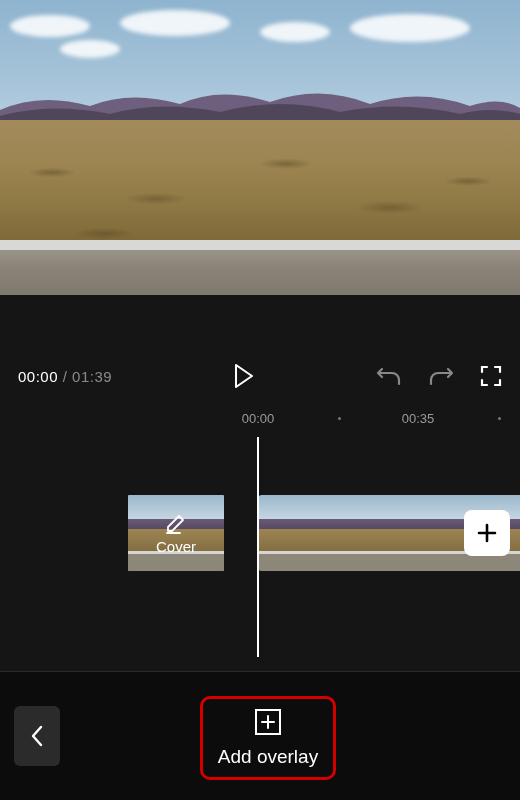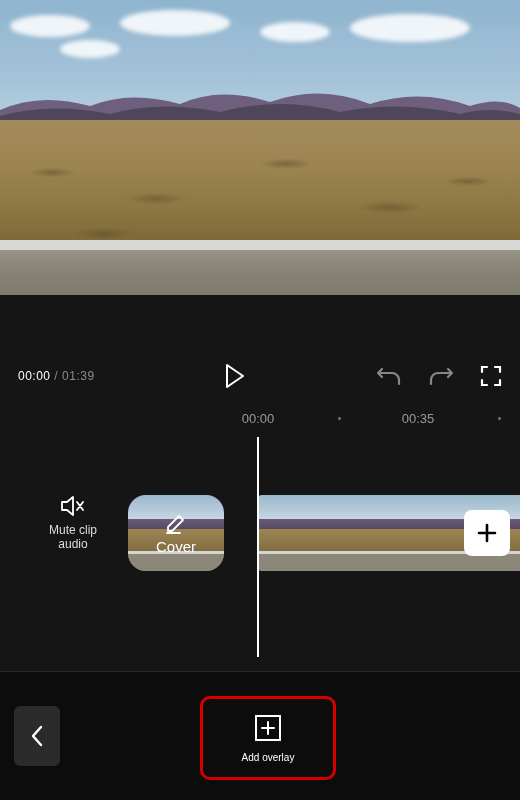--- a/index.html
+++ b/index.html
@@ -15,51 +15,51 @@
      radial-gradient(ellipse 45px 9px at 55% 25%,rgba(60,45,20,.35),transparent 60%),
      radial-gradient(ellipse 55px 11px at 75% 50%,rgba(60,45,20,.3),transparent 60%),
      radial-gradient(ellipse 40px 8px at 90% 35%,rgba(60,45,20,.35),transparent 60%),
      radial-gradient(ellipse 50px 10px at 20% 65%,rgba(60,45,20,.3),transparent 60%),
      radial-gradient(ellipse 45px 9px at 60% 75%,rgba(60,45,20,.35),transparent 60%);}
   .road{position:absolute;left:0;width:100%;top:240px;height:55px;}
   .road .barrier{height:10px;background:#d8d8d6;}
   .road .asphalt{height:45px;background:linear-gradient(to bottom,#9a9488 0%,#8a8377 40%,#7f7a6e 100%);}
   .gap{height:52px;background:#151515;}
   .controls{height:58px;display:flex;align-items:center;padding:0 18px;background:#151515;}
-  .time{font-size:12px;letter-spacing:.5px;}
+  .time{font-size:15px;letter-spacing:.5px;}
   .time .cur{color:#fff;}
   .time .sep,.time .dur{color:#8a8a8a;}
   .spacer{flex:1;}
   .play{width:42px;display:flex;justify-content:center;}
   .right-ctrls{display:flex;align-items:center;gap:26px;margin-left:auto;}
   .ico{display:flex;align-items:center;justify-content:center;}
   .ruler{height:32px;position:relative;background:#151515;font-size:13px;color:#9a9a9a;}
   .ruler .rl{position:absolute;top:6px;transform:translateX(-50%);}
   .ruler .dot{position:absolute;top:12px;width:3px;height:3px;border-radius:50%;background:#777;}
   .timeline{position:relative;height:235px;background:#151515;}
   .playhead{position:absolute;top:0px;left:257px;width:2px;height:220px;background:#fff;z-index:5;}
   .track-row{position:absolute;top:58px;left:0;width:520px;height:78px;}
   .mute{position:absolute;left:38px;top:0;width:70px;text-align:center;}
   .mute-ico{display:flex;justify-content:center;margin-bottom:6px;}
   .mute-lbl{font-size:12px;color:#ddd;line-height:14px;}
-  .cover{position:absolute;left:128px;top:0;width:96px;height:76px;border-radius:18px;overflow:hidden;background:#4c1d95;}
+  .cover{position:absolute;left:128px;top:0;width:96px;height:76px;border-radius:1px;overflow:hidden;background:#4c1d95;}
   .cover .thumb{position:absolute;inset:0;}
   .cover .ov{position:absolute;inset:0;display:flex;flex-direction:column;align-items:center;justify-content:center;gap:4px;}
   .cover .ov-lbl{font-size:15px;color:#fff;}
   .clips{position:absolute;left:258px;top:0;height:76px;width:262px;display:flex;border-radius:4px 0 0 4px;overflow:hidden;}
   .clip{flex:1;position:relative;}
   .add-clip{position:absolute;right:10px;top:15px;width:46px;height:46px;border-radius:8px;background:#fff;display:flex;align-items:center;justify-content:center;z-index:6;}
   .mini-sky{position:absolute;top:0;left:0;right:0;height:40%;background:linear-gradient(#9ab8cc,#d0dde6);}
   .mini-mtn{position:absolute;top:32%;left:0;right:0;height:18%;background:linear-gradient(#6b5a7a,#4d4458);}
   .mini-grd{position:absolute;top:45%;left:0;right:0;bottom:0;background:linear-gradient(#9d8452,#6b5a34);}
   .mini-road{position:absolute;bottom:0;left:0;right:0;height:22%;background:#8d877a;border-top:3px solid #d5d5d3;}
   .bottom{position:absolute;bottom:0;left:0;width:520px;height:128px;background:#0c0c0c;border-top:1px solid #2a2a2a;}
   .back{position:absolute;left:14px;top:34px;width:46px;height:60px;border-radius:6px;background:#2b2b2b;display:flex;align-items:center;justify-content:center;}
   .add-overlay{position:absolute;left:200px;top:24px;width:130px;height:78px;border:3px solid #d40000;border-radius:10px;display:flex;flex-direction:column;align-items:center;justify-content:center;gap:10px;}
-  .ao-lbl{font-size:10px;color:#fff;}
+  .ao-lbl{font-size:19px;color:#fff;}
   svg{display:block;}
 </style>
 </head>
 <body>
 
 <div class="preview">
   <div class="sky"></div>
   <div class="clouds">
     <div class="cloud" style="left:10px;top:5px;width:80px;height:22px;"></div>
     <div class="cloud" style="left:120px;top:0px;width:110px;height:26px;"></div>
@@ -119,30 +119,20 @@
   <span class="dot" style="left:338px;"></span>
   <span class="rl" style="left:418px;">00:35</span>
   <span class="dot" style="left:498px;"></span>
 </div>
 
 <div class="timeline">
   <div class="playhead"></div>
 
   <div class="track-row">
 
-    <div class="mute">
-      <div class="mute-ico ico">
-        <svg width="26" height="22" viewBox="0 0 26 22">
-          <path d="M2 7 H7 L13 2 V20 L7 15 H2 Z" fill="none" stroke="#fff" stroke-width="1.8" stroke-linejoin="round"></path>
-          <path d="M17 7 L23 15 M23 7 L17 15" stroke="#fff" stroke-width="1.8" stroke-linecap="round"></path>
-        </svg>
-      </div>
-      <div class="mute-lbl">Mute clip</div>
-      <div class="mute-lbl">audio</div>
-    </div>
 
     <div class="cover">
       <div class="thumb">
         <div class="mini-sky"></div>
           <div class="mini-mtn"></div>
           <div class="mini-grd"></div>
           <div class="mini-road"></div>
       </div>
       <div class="ov">
         <svg width="22" height="22" viewBox="0 0 22 22">

